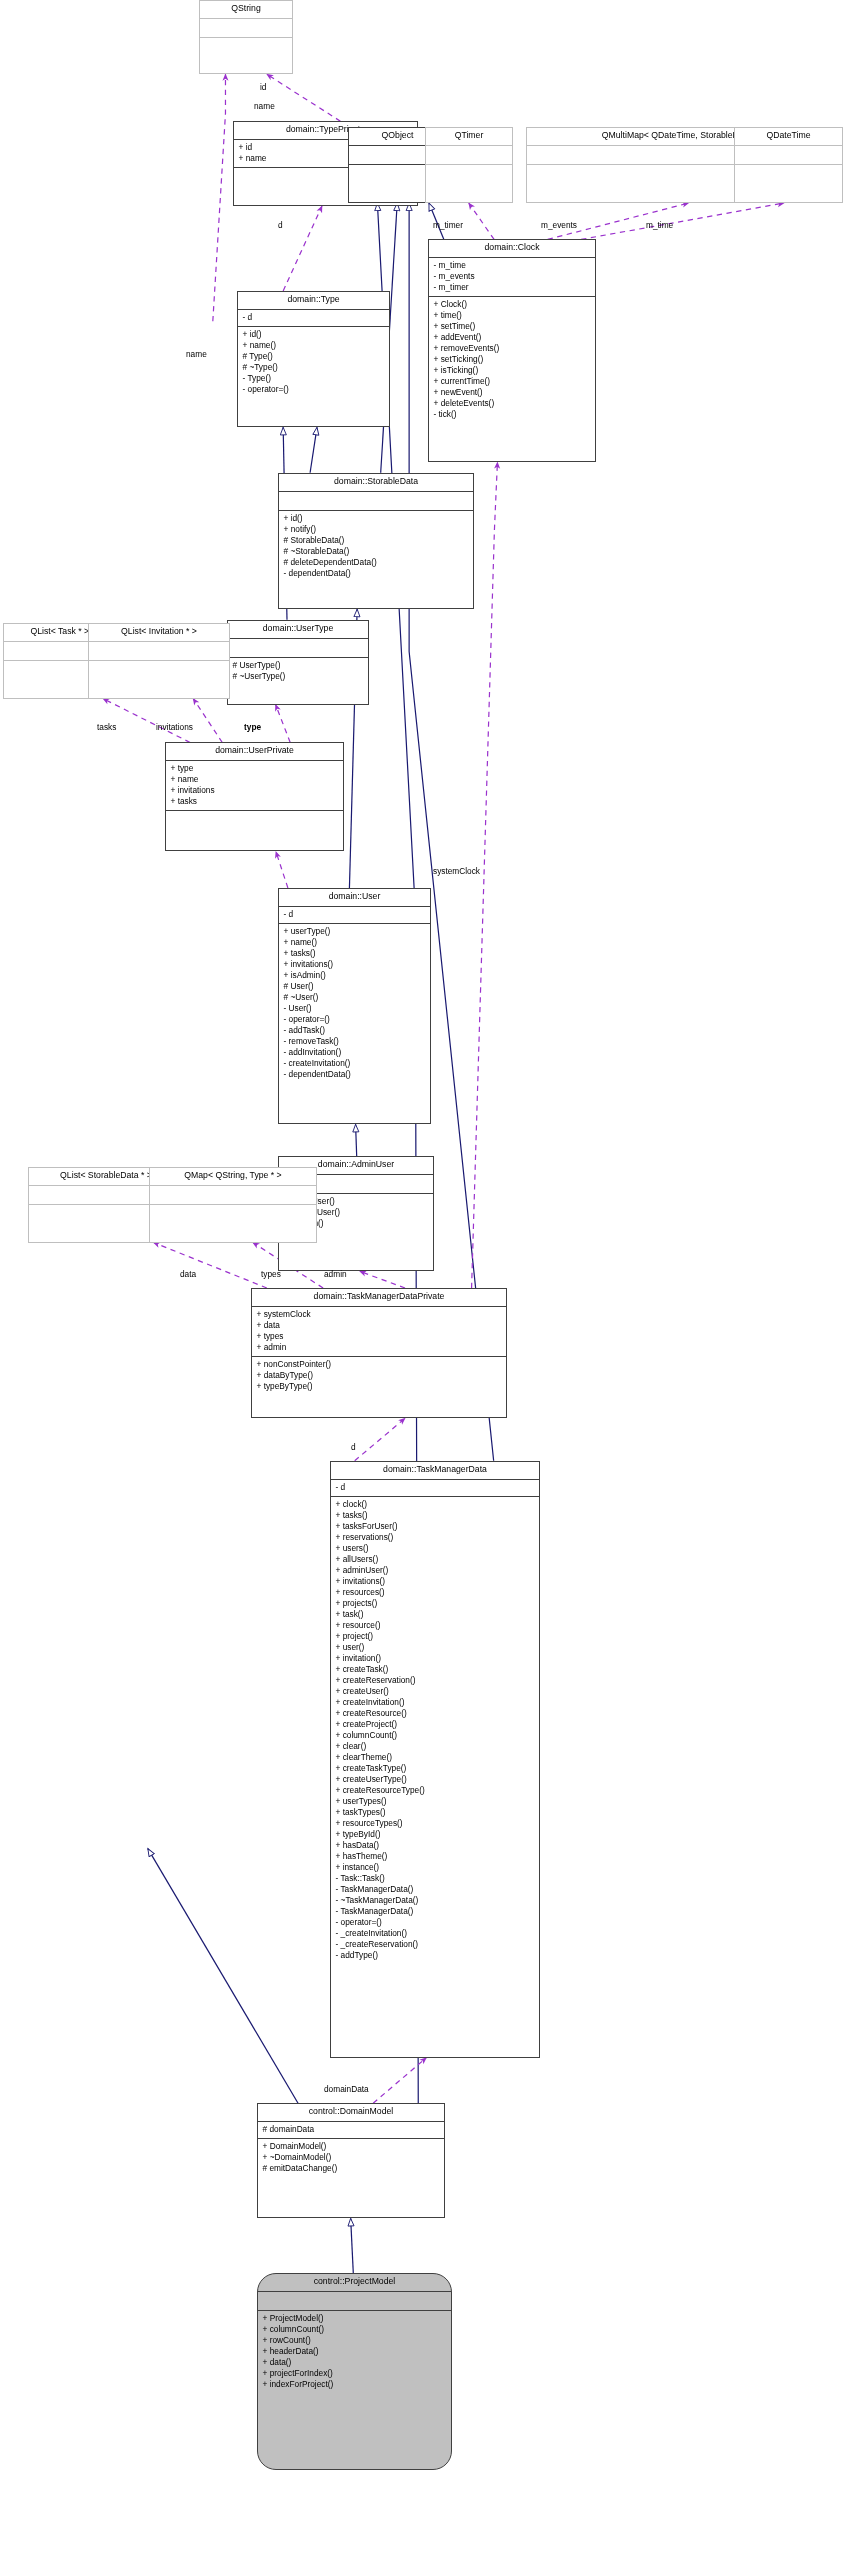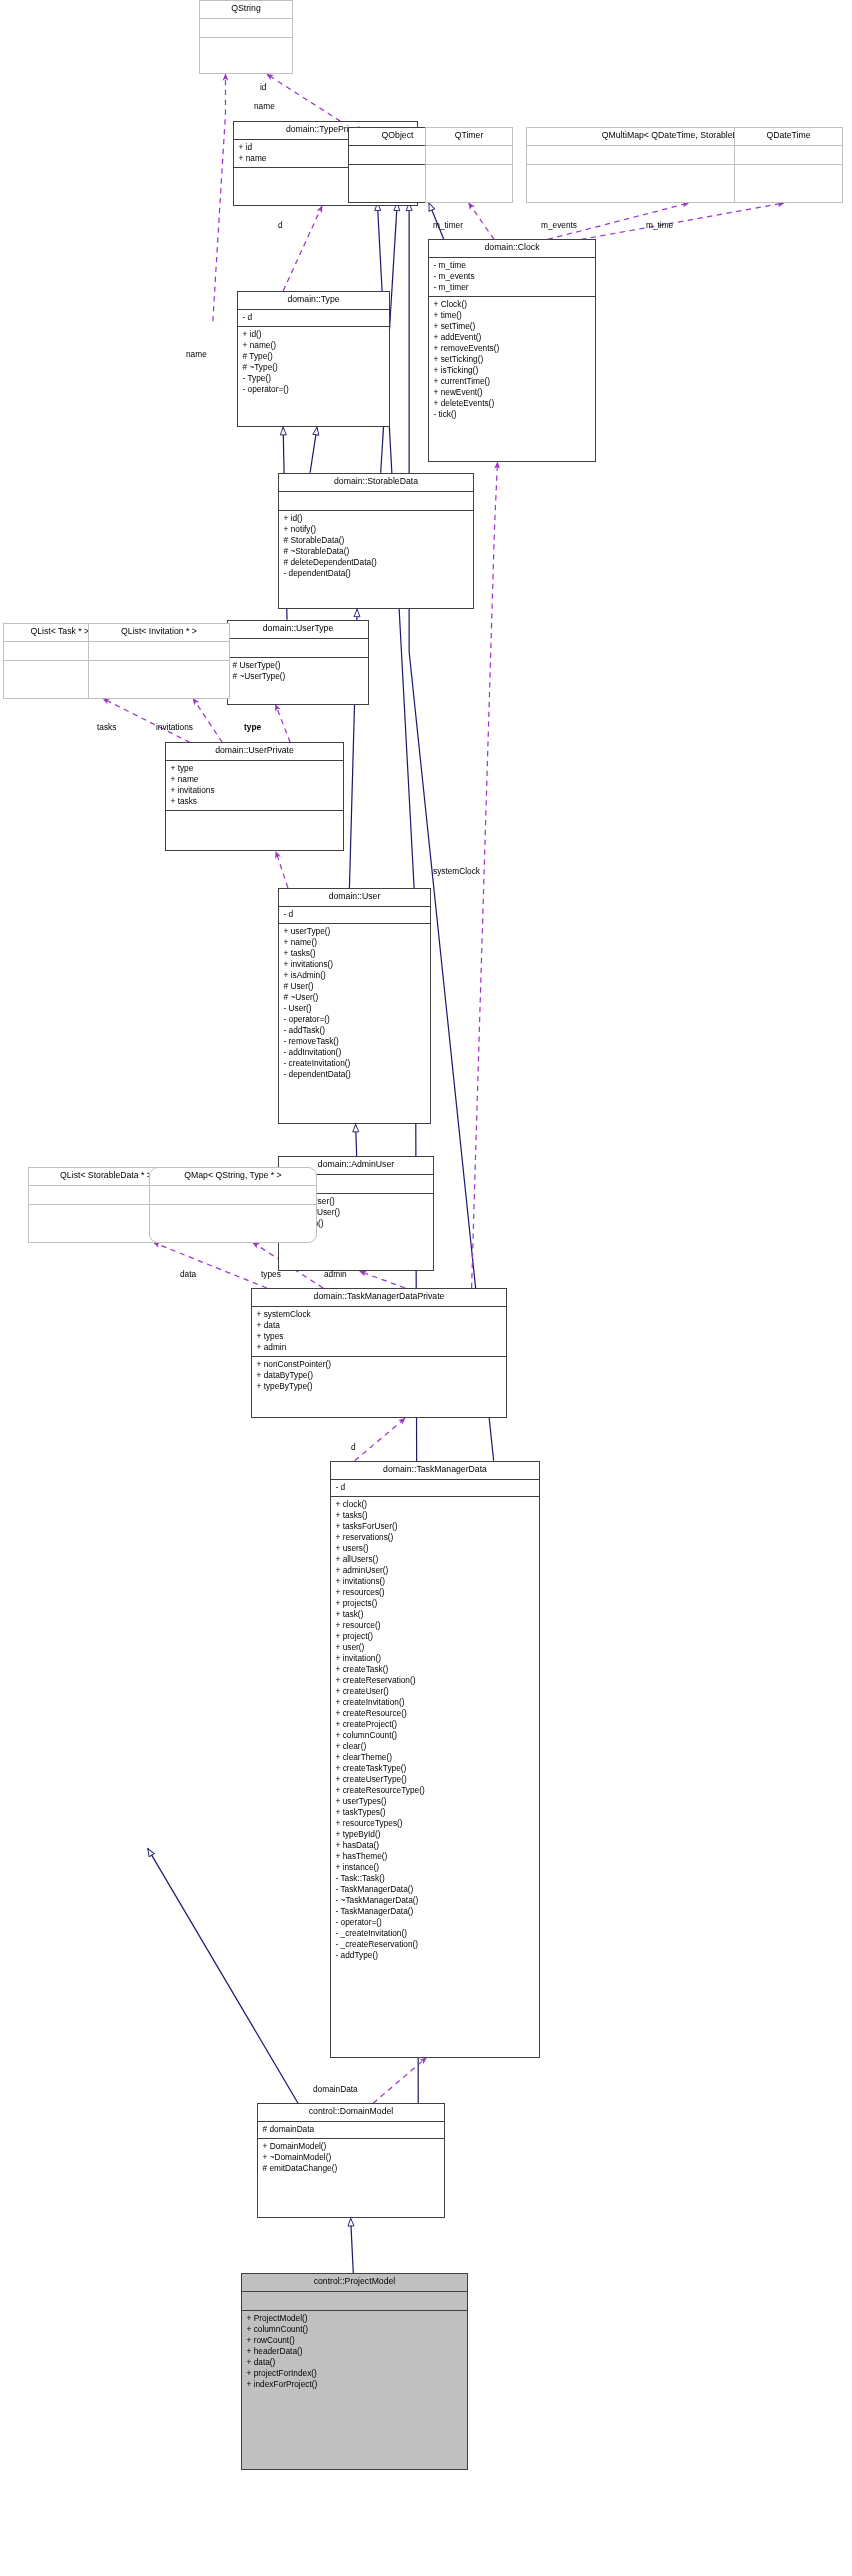--- a/index.html
+++ b/index.html
@@ -240,21 +240,21 @@
         <div class="row">- AdminUser()</div>
         <div class="row">- ~AdminUser()</div>
         <div class="row">- isAdmin()</div>
       </div>
     </div>
     <div class="uml-class lib" style="left: 28px; top: 1167px; width: 156px; min-height: 76px;">
       <div class="cmp-name">QList&lt; StorableData * &gt;</div>
       <div class="cmp-attrs empty-sec"></div>
       <div class="cmp-ops empty-sec"></div>
     </div>
-    <div class="uml-class lib" style="left: 149px; top: 1167px; width: 168px; min-height: 76px; border-radius: 9px;">
+    <div class="uml-class lib" style="left: 149px; top: 1167px; width: 168px; min-height: 76px;">
       <div class="cmp-name">QMap&lt; QString, Type * &gt;</div>
       <div class="cmp-attrs empty-sec"></div>
       <div class="cmp-ops empty-sec"></div>
     </div>
     <div class="uml-class" style="left: 251px; top: 1288px; width: 256px; min-height: 130px;">
       <div class="cmp-name">domain::TaskManagerDataPrivate</div>
       <div class="cmp-attrs">
         <div class="row">+ systemClock</div>
         <div class="row">+ data</div>
         <div class="row">+ types</div>
@@ -320,21 +320,21 @@
       <div class="cmp-name">control::DomainModel</div>
       <div class="cmp-attrs">
         <div class="row"># domainData</div>
       </div>
       <div class="cmp-ops">
         <div class="row">+ DomainModel()</div>
         <div class="row">+ ~DomainModel()</div>
         <div class="row"># emitDataChange()</div>
       </div>
     </div>
-    <div class="uml-class current" style="left: 241px; top: 2273px; width: 227px; min-height: 197px;">
+    <div class="uml-class current" style="left: 257px; top: 2273px; width: 195px; min-height: 197px; border-radius: 19px;">
       <div class="cmp-name">control::ProjectModel</div>
       <div class="cmp-attrs empty-sec"></div>
       <div class="cmp-ops">
         <div class="row">+ ProjectModel()</div>
         <div class="row">+ columnCount()</div>
         <div class="row">+ rowCount()</div>
         <div class="row">+ headerData()</div>
         <div class="row">+ data()</div>
         <div class="row">+ projectForIndex()</div>
         <div class="row">+ indexForProject()</div>
@@ -348,15 +348,15 @@
     <div class="edge-label" style="left: 646px; top: 221px;">m_time</div>
     <div class="edge-label" style="left: 186px; top: 350px;">name</div>
     <div class="edge-label" style="left: 97px; top: 723px;">tasks</div>
     <div class="edge-label" style="left: 156px; top: 723px;">invitations</div>
     <div class="edge-label" style="left: 244px; top: 723px; font-weight: bold;">type</div>
     <div class="edge-label" style="left: 433px; top: 867px;">systemClock</div>
     <div class="edge-label" style="left: 180px; top: 1270px;">data</div>
     <div class="edge-label" style="left: 261px; top: 1270px;">types</div>
     <div class="edge-label" style="left: 324px; top: 1270px;">admin</div>
     <div class="edge-label" style="left: 351px; top: 1443px;">d</div>
-    <div class="edge-label" style="left: 313px; top: 2085px;">domainData</div>
+    <div class="edge-label" style="left: 324px; top: 2085px;">domainData</div>
   </div>
 
 
 </body></html>

